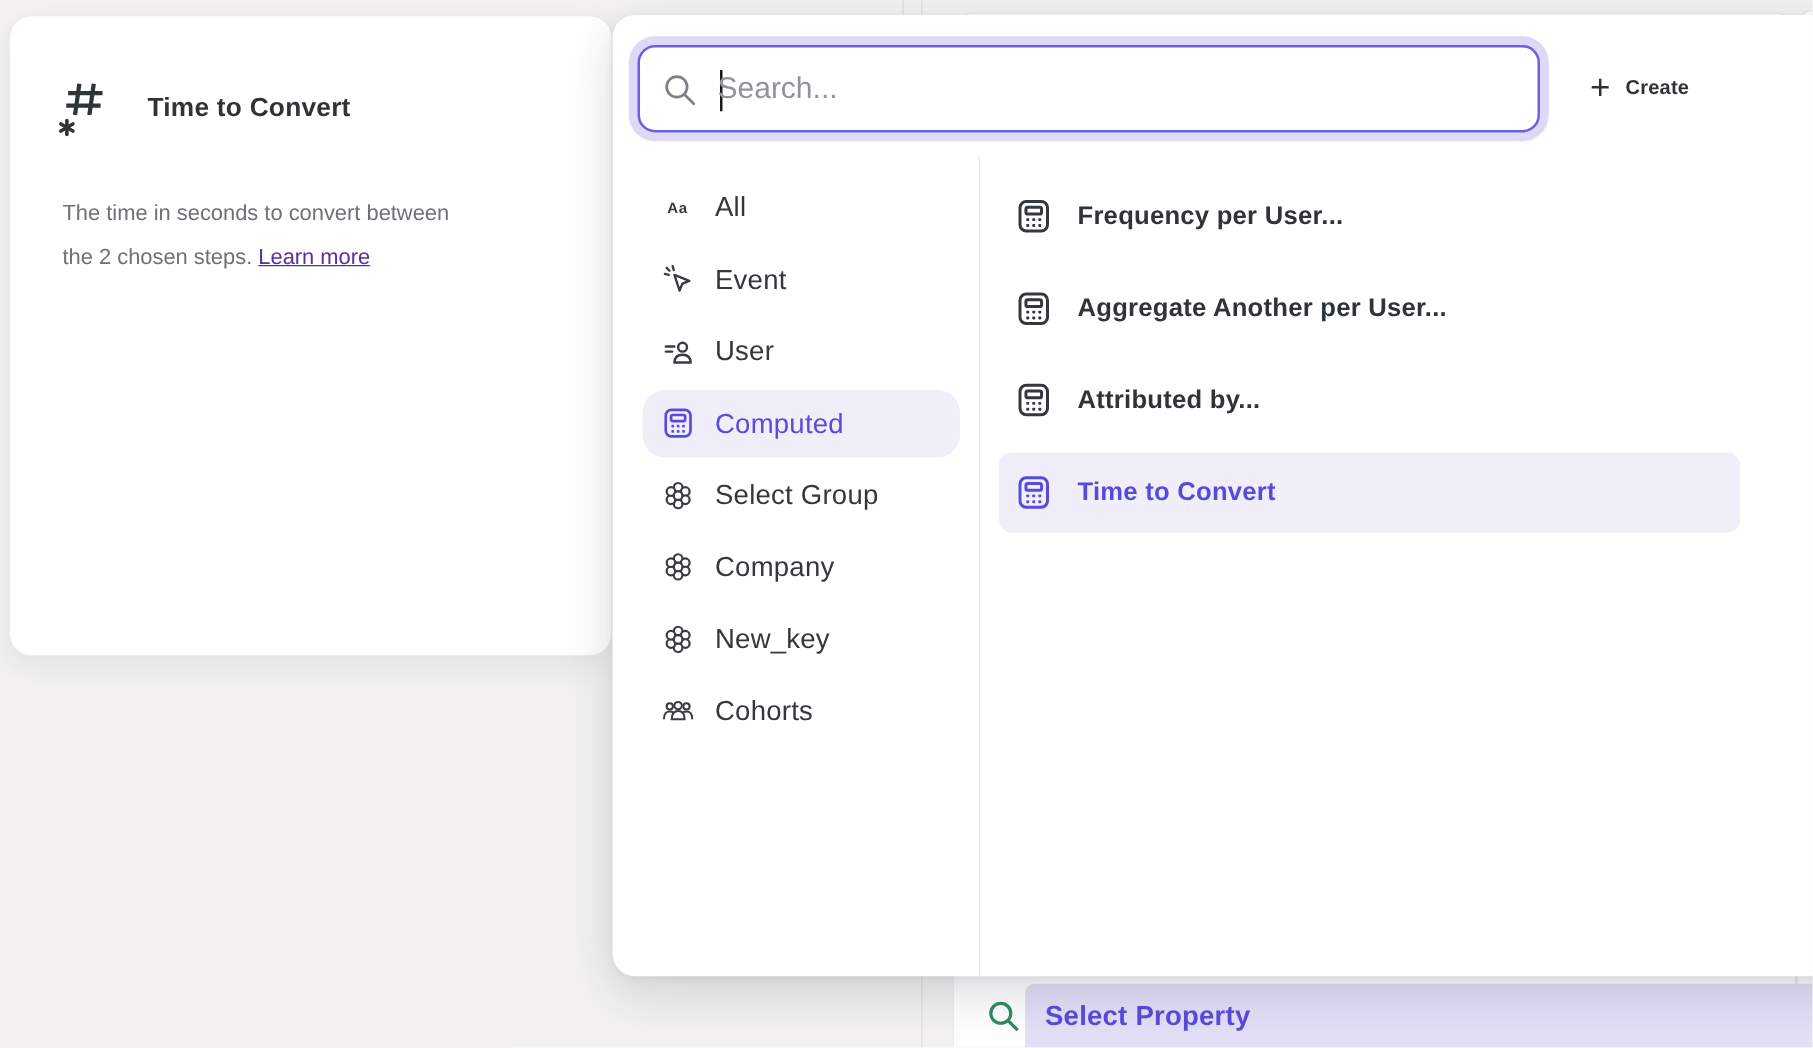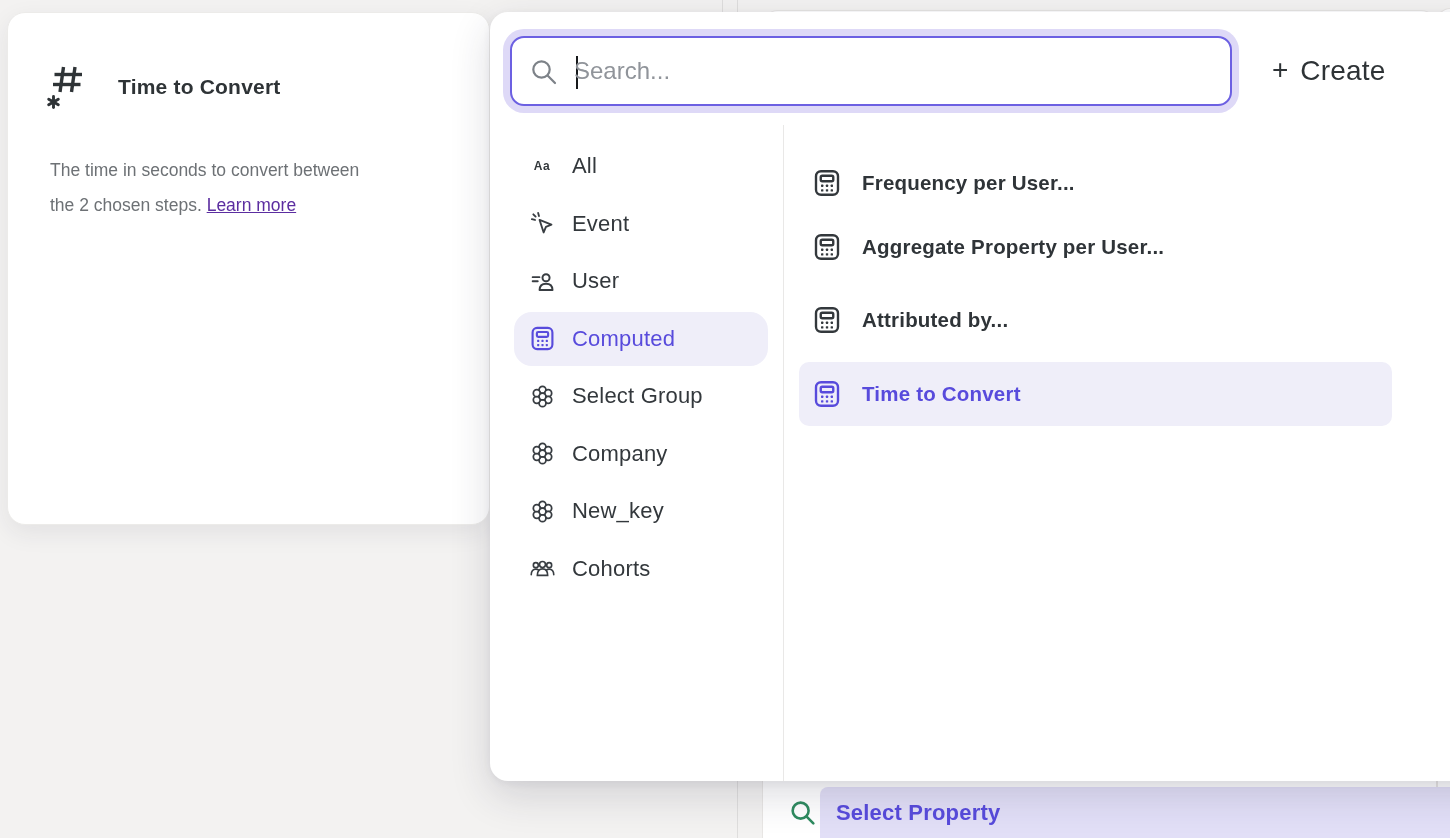--- a/index.html
+++ b/index.html
@@ -70,21 +70,21 @@
     font-size:24px; color:#2f3438; background:transparent;
   }
   .search-input::placeholder { color:#90949a; opacity:1; }
   .caret { position:absolute; left:64px; top:18px; width:2px; height:33px; background:#17191b; }
   .create-btn {
     position:absolute; left:776px; top:24px; height:70px; padding:0 6px;
     display:flex; align-items:center; gap:12px; cursor:pointer;
     color:#2e3336;
   }
   .create-btn .plus { font-size:28px; font-weight:400; line-height:1; margin-top:-2px; }
-  .create-btn .lbl  { font-size:28px; font-weight:400; letter-spacing:.2px; }
+  .create-btn .lbl  { font-size:16px; font-weight:700; letter-spacing:.2px; }
   .col-divider { position:absolute; left:293px; top:113px; bottom:0; width:1px; background:#e9e8e7; }
   
   .cat-row {
     position:absolute; left:24px; width:254px; height:54px;
     display:flex; align-items:center; gap:16px; padding-left:14px;
     border-radius:10px; cursor:pointer;
   }
   .cat-row .cicon { width:28px; height:28px; display:flex; align-items:center; justify-content:center; color:#383d42; }
   .cat-row .clabel { font-size:22px; font-weight:400; color:#33383c; letter-spacing:.2px; }
   .cat-row.selected { background:#efeef9;border-radius:18px; }
@@ -259,21 +259,21 @@
         <circle cx="21" cy="7.5" r="2.6"></circle>
         <path d="M2.2 17.5 c0-4 2-5.8 4.8-5.8 1.2 0 2.2 .3 3 .9" fill="none"></path>
         <path d="M25.8 17.5 c0-4 -2-5.8 -4.8-5.8 -1.2 0 -2.2 .3 -3 .9" fill="none"></path>
         <circle cx="14" cy="6.8" r="3.1"></circle>
         <path d="M8.6 18.2 c0-4.8 2.4-6.8 5.4-6.8 s5.4 2 5.4 6.8 Z"></path>
       </svg>
     </span>
     <span class="clabel">Cohorts</span>
   </div>
 
-  <div class="item-row" style="top:139px">
+  <div class="item-row" style="top:129px">
     <span class="iicon">
       <svg viewBox="0 0 24 24" width="30" height="30" fill="none" stroke="currentColor" stroke-width="1.9">
         <rect x="3.2" y="2.6" width="17.6" height="18.8" rx="4"></rect>
         <rect x="7" y="6.2" width="10" height="4.4" rx="1.2"></rect>
         <g fill="currentColor" stroke="none">
           <rect x="7.2" y="13.2" width="1.9" height="1.9" rx="0.5"></rect>
             <rect x="11.05" y="13.2" width="1.9" height="1.9" rx="0.5"></rect>
             <rect x="14.9" y="13.2" width="1.9" height="1.9" rx="0.5"></rect>
           <rect x="7.2" y="16.9" width="1.9" height="1.9" rx="0.5"></rect>
             <rect x="11.05" y="16.9" width="1.9" height="1.9" rx="0.5"></rect>
@@ -291,21 +291,21 @@
         <g fill="currentColor" stroke="none">
           <rect x="7.2" y="13.2" width="1.9" height="1.9" rx="0.5"></rect>
             <rect x="11.05" y="13.2" width="1.9" height="1.9" rx="0.5"></rect>
             <rect x="14.9" y="13.2" width="1.9" height="1.9" rx="0.5"></rect>
           <rect x="7.2" y="16.9" width="1.9" height="1.9" rx="0.5"></rect>
             <rect x="11.05" y="16.9" width="1.9" height="1.9" rx="0.5"></rect>
             <rect x="14.9" y="16.9" width="1.9" height="1.9" rx="0.5"></rect>
         </g>
       </svg>
     </span>
-    <span class="ilabel">Aggregate Property per User...</span>
+    <span class="ilabel">Aggregate Another per User...</span>
   </div>
   <div class="item-row" style="top:276px">
     <span class="iicon">
       <svg viewBox="0 0 24 24" width="30" height="30" fill="none" stroke="currentColor" stroke-width="1.9">
         <rect x="3.2" y="2.6" width="17.6" height="18.8" rx="4"></rect>
         <rect x="7" y="6.2" width="10" height="4.4" rx="1.2"></rect>
         <g fill="currentColor" stroke="none">
           <rect x="7.2" y="13.2" width="1.9" height="1.9" rx="0.5"></rect>
             <rect x="11.05" y="13.2" width="1.9" height="1.9" rx="0.5"></rect>
             <rect x="14.9" y="13.2" width="1.9" height="1.9" rx="0.5"></rect>

